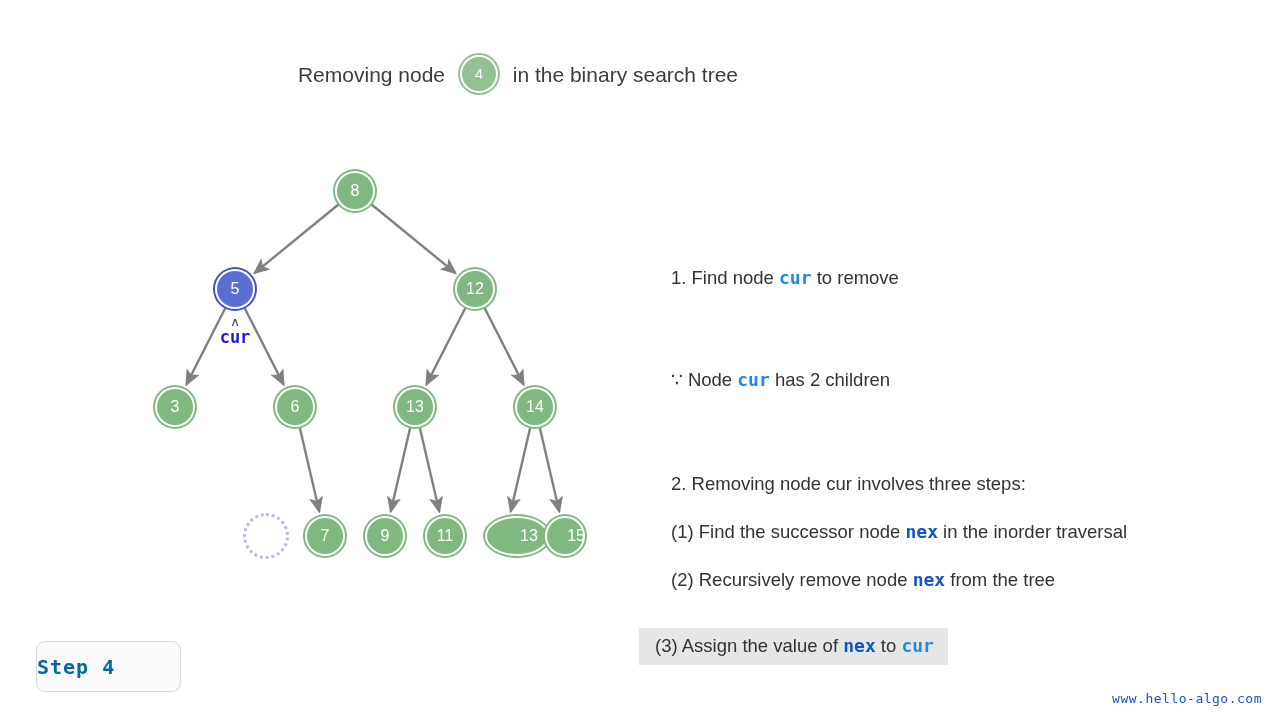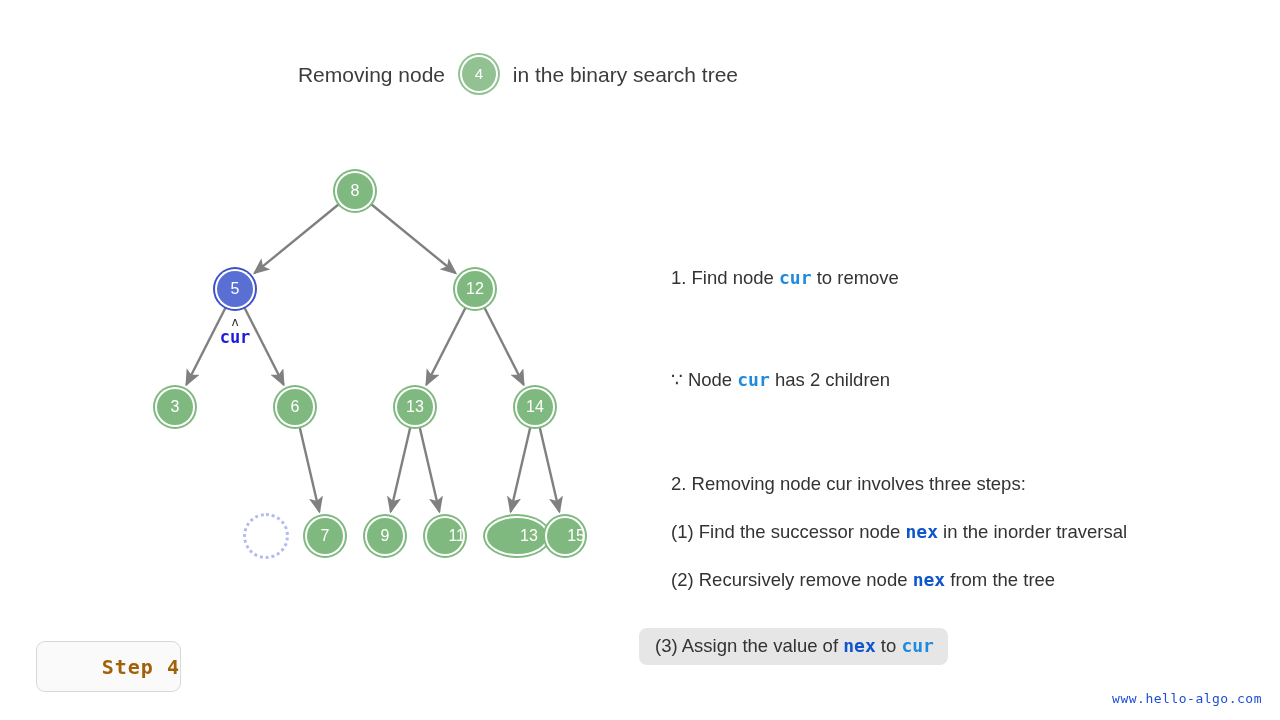--- a/index.html
+++ b/index.html
@@ -125,21 +125,21 @@
     padding: 4px 0;
   }
   .p-gap {
     height: 38px;
   }
   .p-gap2 {
     height: 40px;
   }
   .p-line.highlight {
     background: #e6e6e6;
-    border-radius: 8px;
+    border-radius: 0;
     display: inline-block;
     padding: 6px 14px 7px 0;
     margin-left: -16px;
     padding-left: 16px;
   }
   .kw {
     font-family: "DejaVu Sans Mono", monospace;
     font-weight: bold;
     font-size: 18px;
   }
@@ -149,27 +149,27 @@
   
   #step-box {
     position: absolute;
     left: 36px;
     top: 641px;
     width: 145px;
     height: 51px;
     border: 1.5px solid #d8d8d8;
     border-radius: 9px;
     background: #fafafa;
-    color: #a16207;
+    color: #0369a1;
     font-family: "DejaVu Sans Mono", monospace;
     font-weight: bold;
     font-size: 20px;
     letter-spacing: 1px;
     line-height: 51px;
-    text-align: right;
+    text-align: left;
     box-sizing: border-box;
   }
 
   
   #watermark {
     position: absolute;
     right: 18px;
     bottom: 14px;
     font-family: "DejaVu Sans Mono", monospace;
     font-size: 13px;
@@ -211,21 +211,21 @@
       <div class="node green" style="left: 335px; top: 171px;">8</div>
       <div class="node blue" style="left: 215px; top: 269px;">5</div>
       <div class="node green" style="left: 455px; top: 269px;">12</div>
       <div class="node green" style="left: 155px; top: 387px;">3</div>
       <div class="node green" style="left: 275px; top: 387px;">6</div>
       <div class="node green" style="left: 395px; top: 387px;">13</div>
       <div class="node green" style="left: 515px; top: 387px;">14</div>
       <div class="node ghost" style="left: 243px; top: 513px;"></div>
       <div class="node green" style="left: 305px; top: 516px;">7</div>
       <div class="node green" style="left: 365px; top: 516px;">9</div>
-      <div class="node green" style="left: 425px; top: 516px; text-align: right;">11</div>
+      <div class="node green" style="left: 425px; top: 516px;">11</div>
       <div class="node green" style="left: 485px; top: 516px; padding-left: 24px;">13</div>
       <div class="node green" style="left: 545px; top: 516px; text-align: right;">15</div>
     </div>
   <div id="pointer-layer">
       <div class="ptr" style="left: 195px; top: 317px;">
         <span class="caret">ʌ</span>
         <span class="ptr-label">cur</span>
       </div>
     </div>
 </div>

